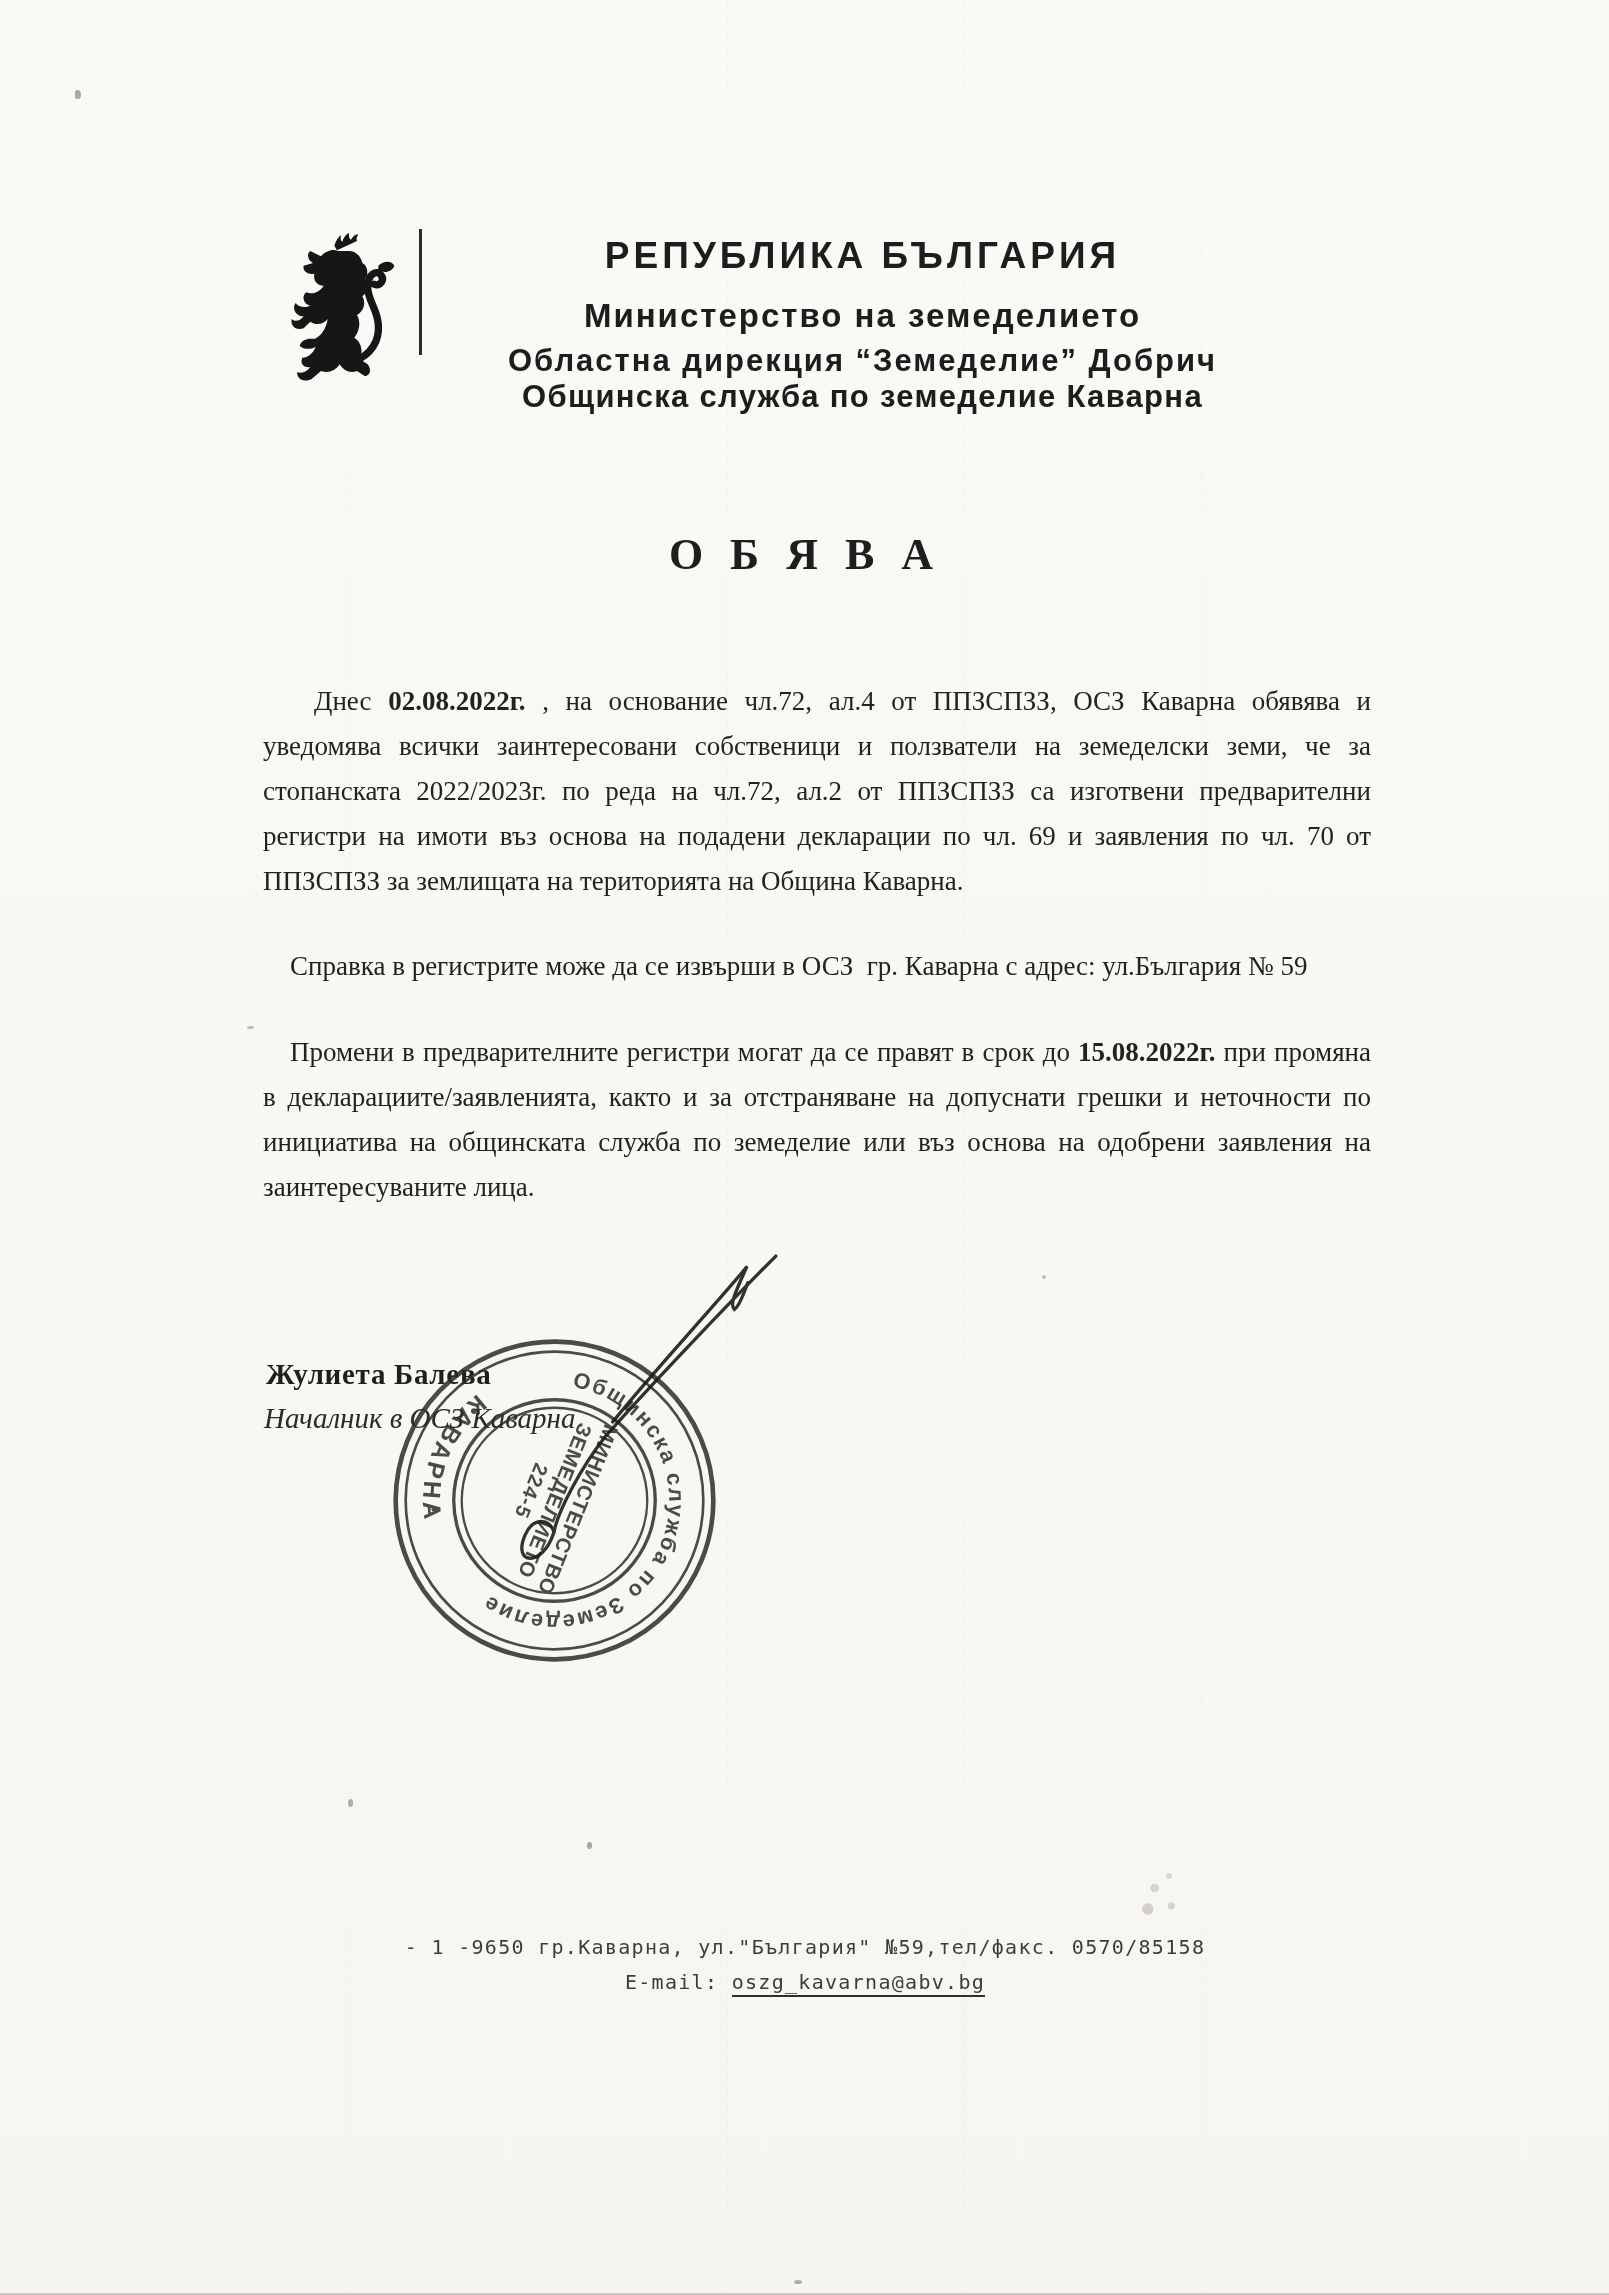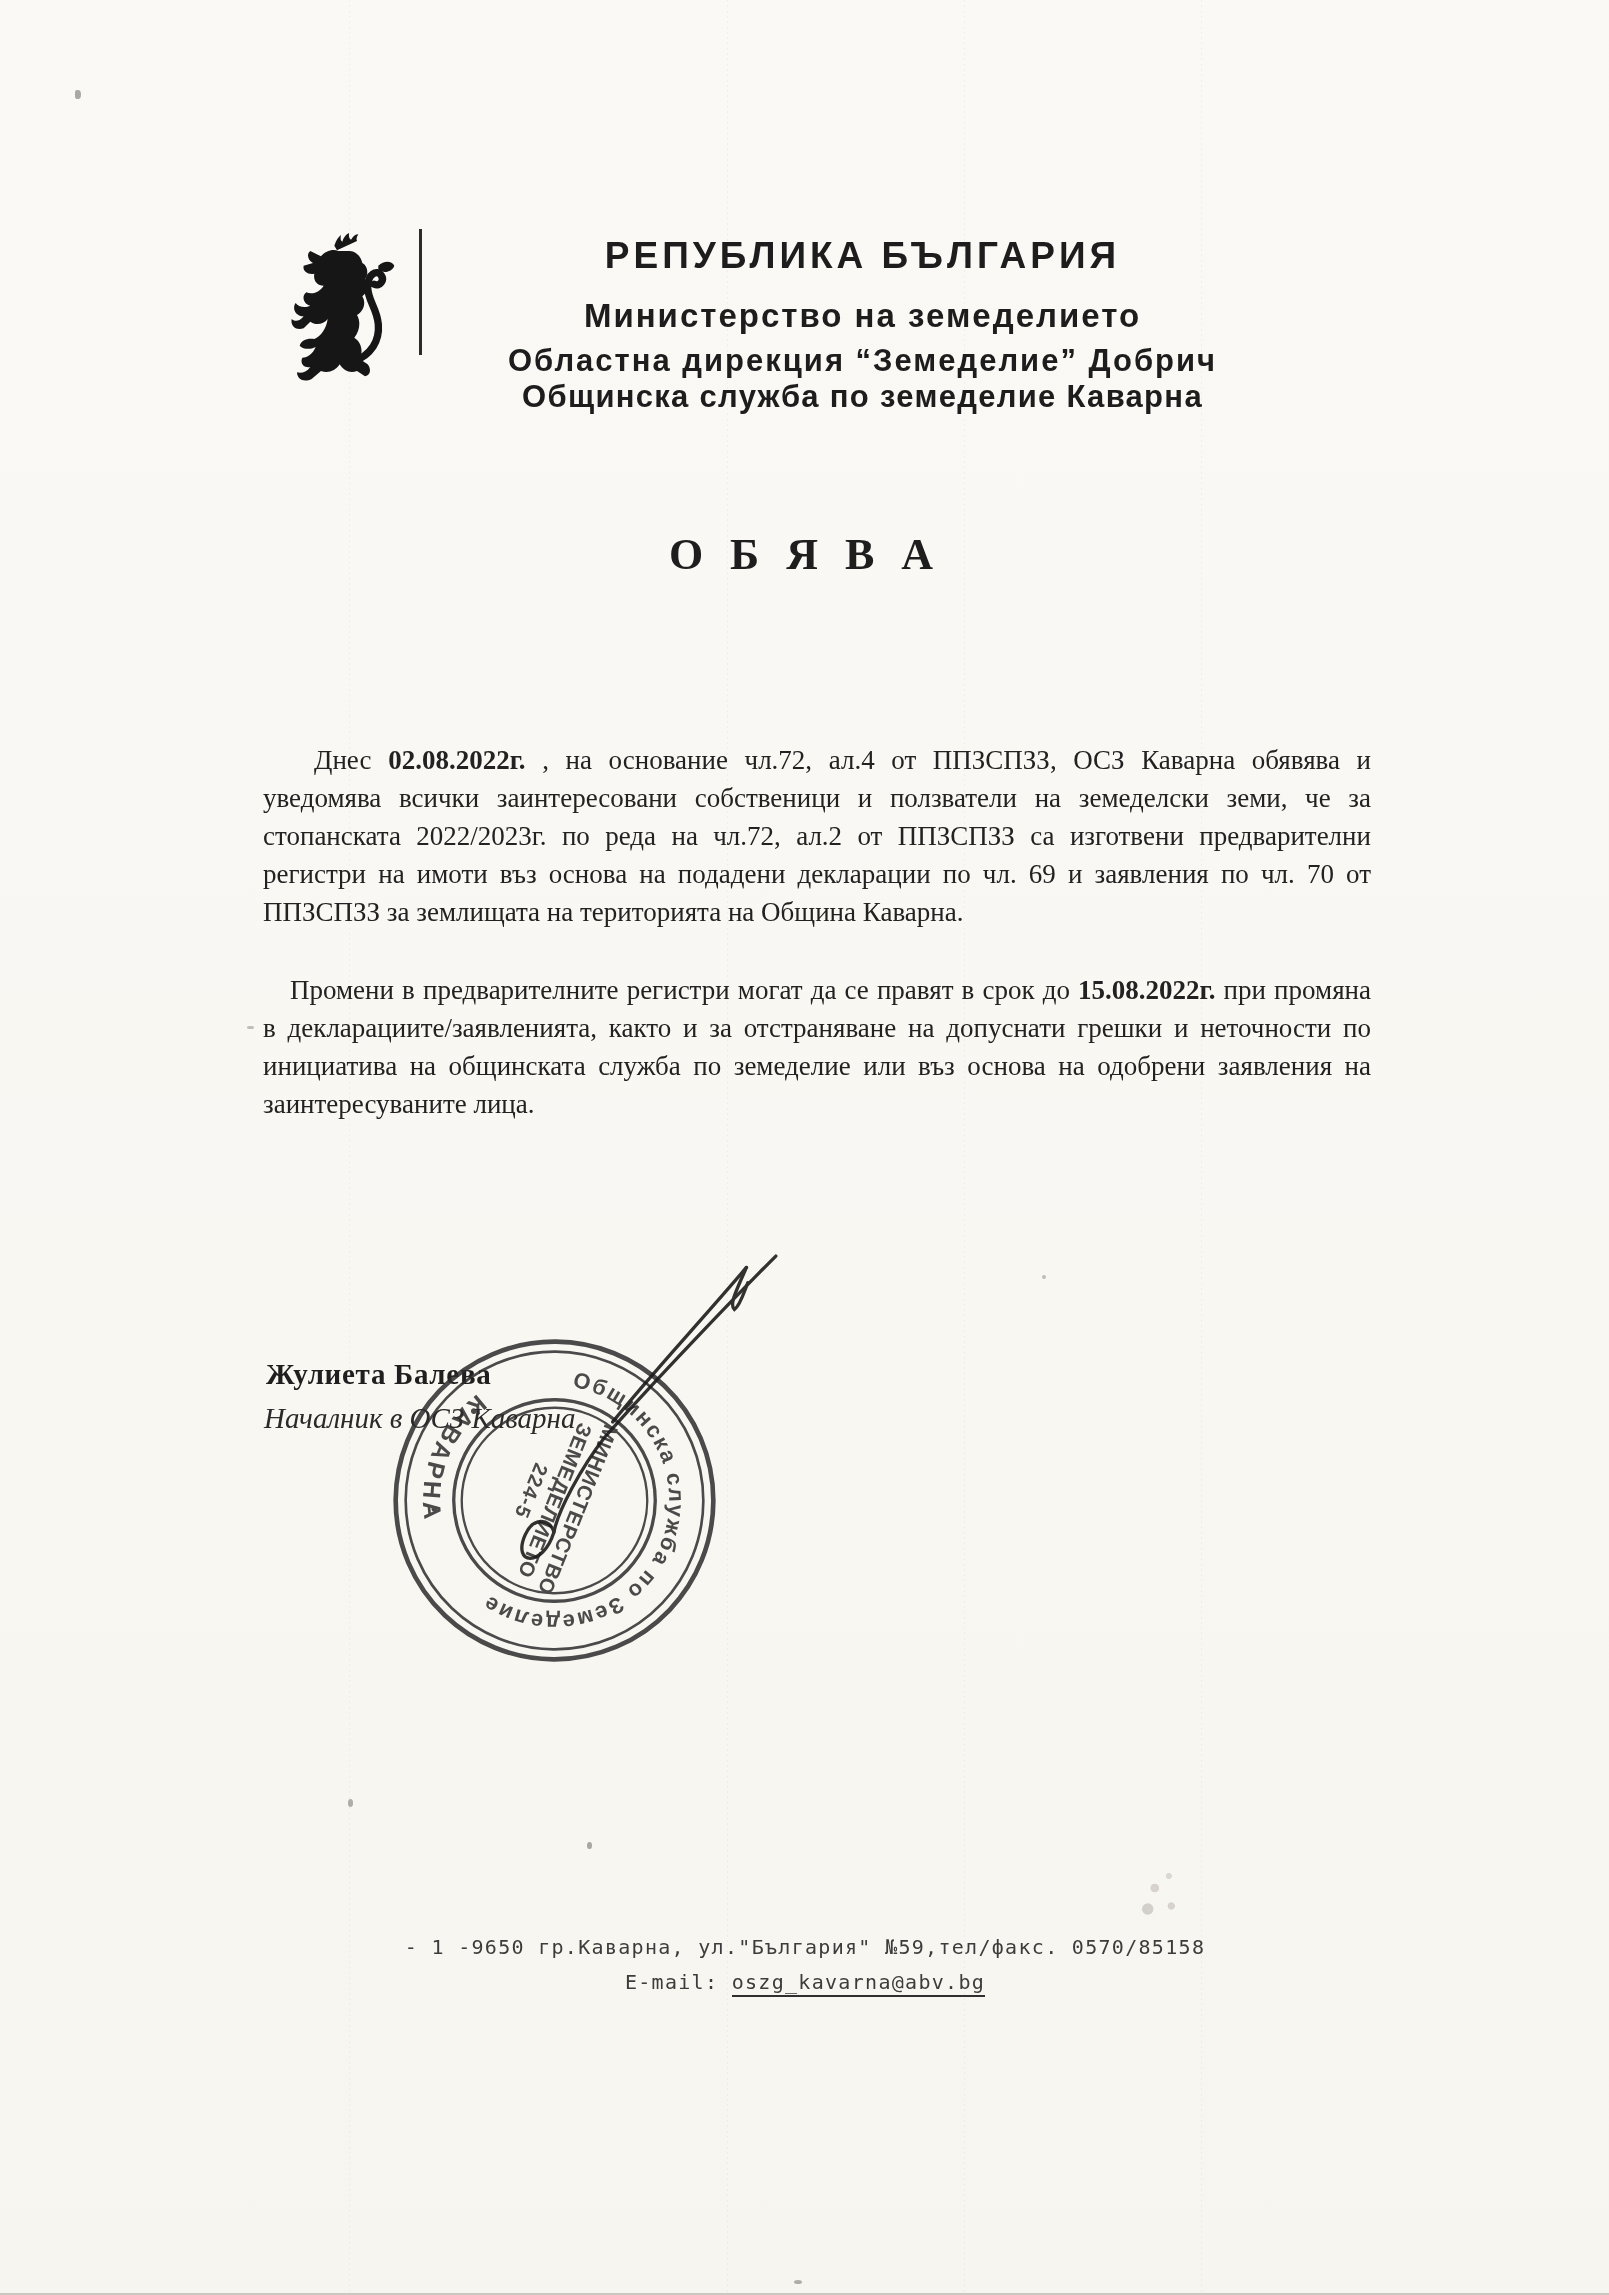--- a/index.html
+++ b/index.html
@@ -17,22 +17,22 @@
   .hdr{position:absolute;left:428px;top:235px;width:869px;text-align:center;
        font-family:"Liberation Sans", sans-serif;font-weight:bold;color:#1d1d1d;}
   .hdr .l1{font-size:37px;letter-spacing:4px;margin-bottom:20px;}
   .hdr .l2{font-size:33px;letter-spacing:2px;margin-bottom:8px;}
   .hdr .l3{font-size:31px;letter-spacing:2px;margin-bottom:0;}
   .hdr .l4{font-size:31px;letter-spacing:1.3px;}
   
   .title{position:absolute;left:0;top:529px;width:1610px;text-align:center;
          font-weight:bold;font-size:44px;letter-spacing:8px;color:#1e1e1e;}
   
-  .body{position:absolute;left:263px;top:741px;width:1108px;
-        font-size:27px;line-height:38px;text-align:justify;color:#222;}
+  .body{position:absolute;left:263px;top:679px;width:1108px;
+        font-size:27px;line-height:45px;text-align:justify;color:#222;}
   .body p{margin:0 0 40px 0;}
   .body p.p1{text-indent:51px;}
   .body p.p2{text-indent:27px;margin-bottom:18.7px;}
   .body p.p3{text-indent:27px;margin-bottom:41px;text-align:left;}
   .body p.p4{text-indent:27px;margin-bottom:0;}
   .b{font-weight:bold;}
   
   .sig-name{position:absolute;left:266px;top:1358px;font-size:29px;font-weight:bold;
             letter-spacing:0.7px;color:#1f1f1f;}
   .sig-role{position:absolute;left:264px;top:1402px;font-size:29px;font-style:italic;color:#2a2a2a;}
@@ -80,20 +80,21 @@
     <div class="l1">РЕПУБЛИКА БЪЛГАРИЯ</div>
     <div class="l2">Министерство на земеделието</div>
     <div class="l3">Областна дирекция “Земеделие” Добрич</div>
     <div class="l4">Общинска служба по земеделие Каварна</div>
   </div>
 
   <div class="title">О Б Я В А</div>
 
   <div class="body">
     <p class="p1"><span>Днес </span><span class="b">02.08.2022г.</span><span> , на основание чл.72, ал.4 от ППЗСПЗЗ, ОСЗ Каварна обявява и уведомява всички заинтересовани собственици и ползватели на земеделски земи, че за стопанската 2022/2023г. по реда на чл.72, ал.2 от ППЗСПЗЗ са изготвени предварителни регистри на имоти въз основа на подадени декларации по чл. 69 и заявления по чл. 70 от ППЗСПЗЗ за землищата на територията на Община Каварна.</span></p>
+    <p class="p3">Справка в регистрите може да се извърши в ОСЗ&nbsp; гр. Каварна с адрес: ул.България № 59</p>
     <p class="p4"><span>Промени в предварителните регистри могат да се правят в срок до </span><span class="b">15.08.2022г.</span><span> при промяна в декларациите/заявленията, както и за отстраняване на допуснати грешки и неточности по инициатива на общинската служба по земеделие или въз основа на одобрени заявления на заинтересуваните лица.</span></p>
   </div>
 
   <div class="sig-name">Жулиета Балева</div>
   <div class="sig-role">Началник в ОСЗ Каварна</div>
 
   <svg class="stamp" viewBox="0 0 520 520" width="347" height="347" xmlns="http://www.w3.org/2000/svg" xmlns:xlink="http://www.w3.org/1999/xlink">
     <defs>
       <path id="arcTop" d="M 161,401 A 172,172 0 1 1 359,401"></path>
       <path id="arcBottom" d="M 82,343 A 196,196 0 0 0 438,343"></path>

